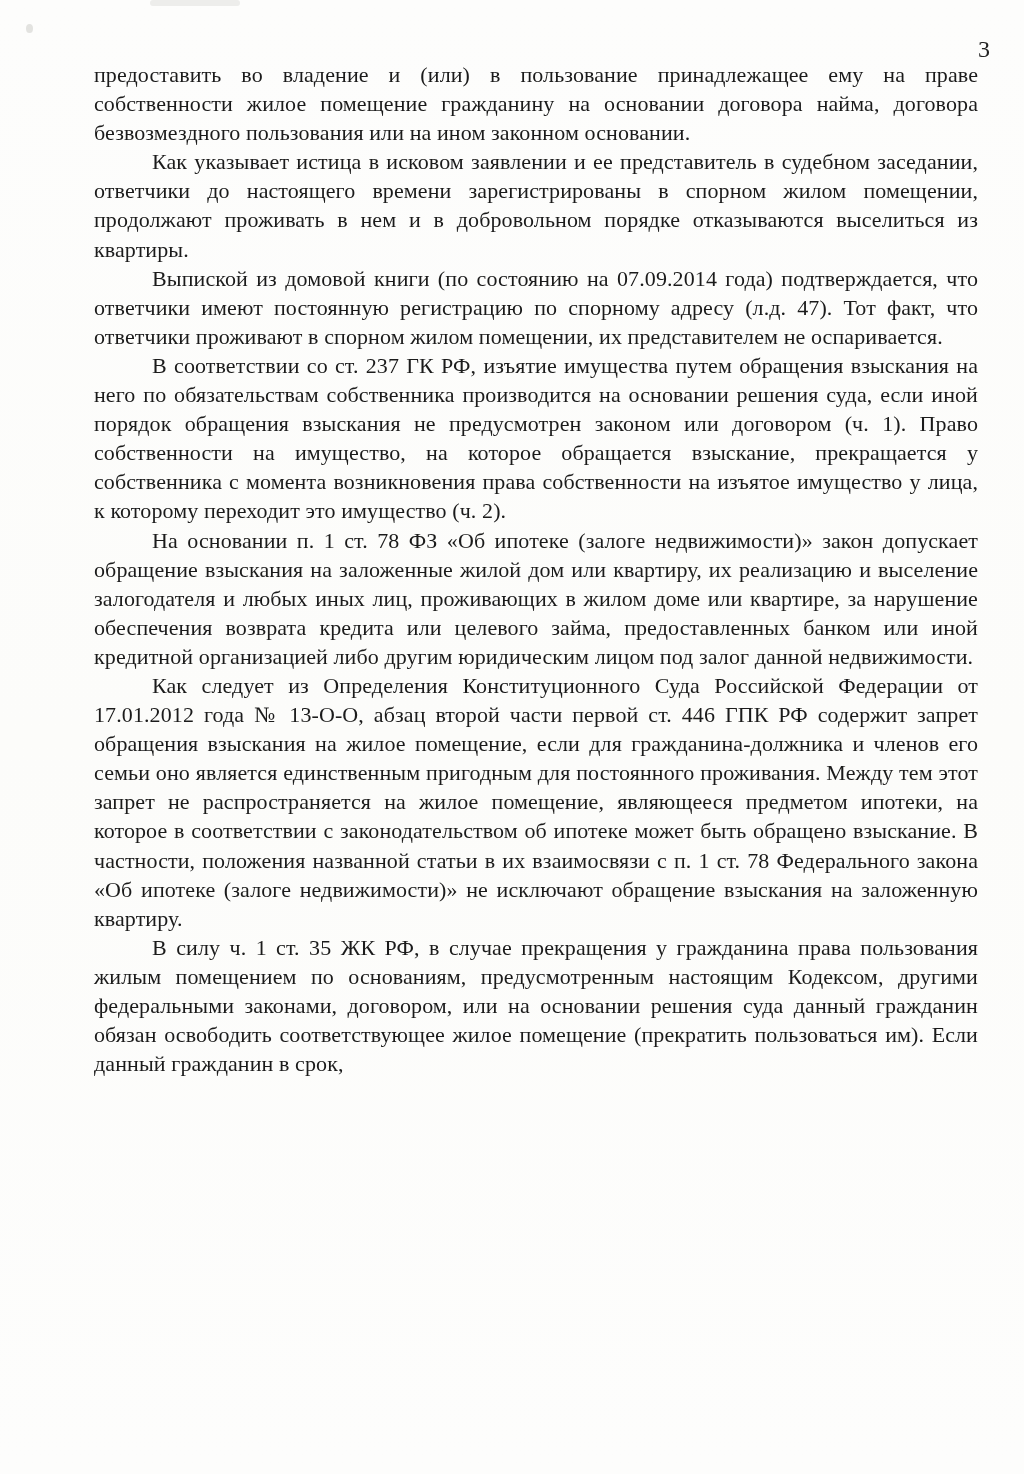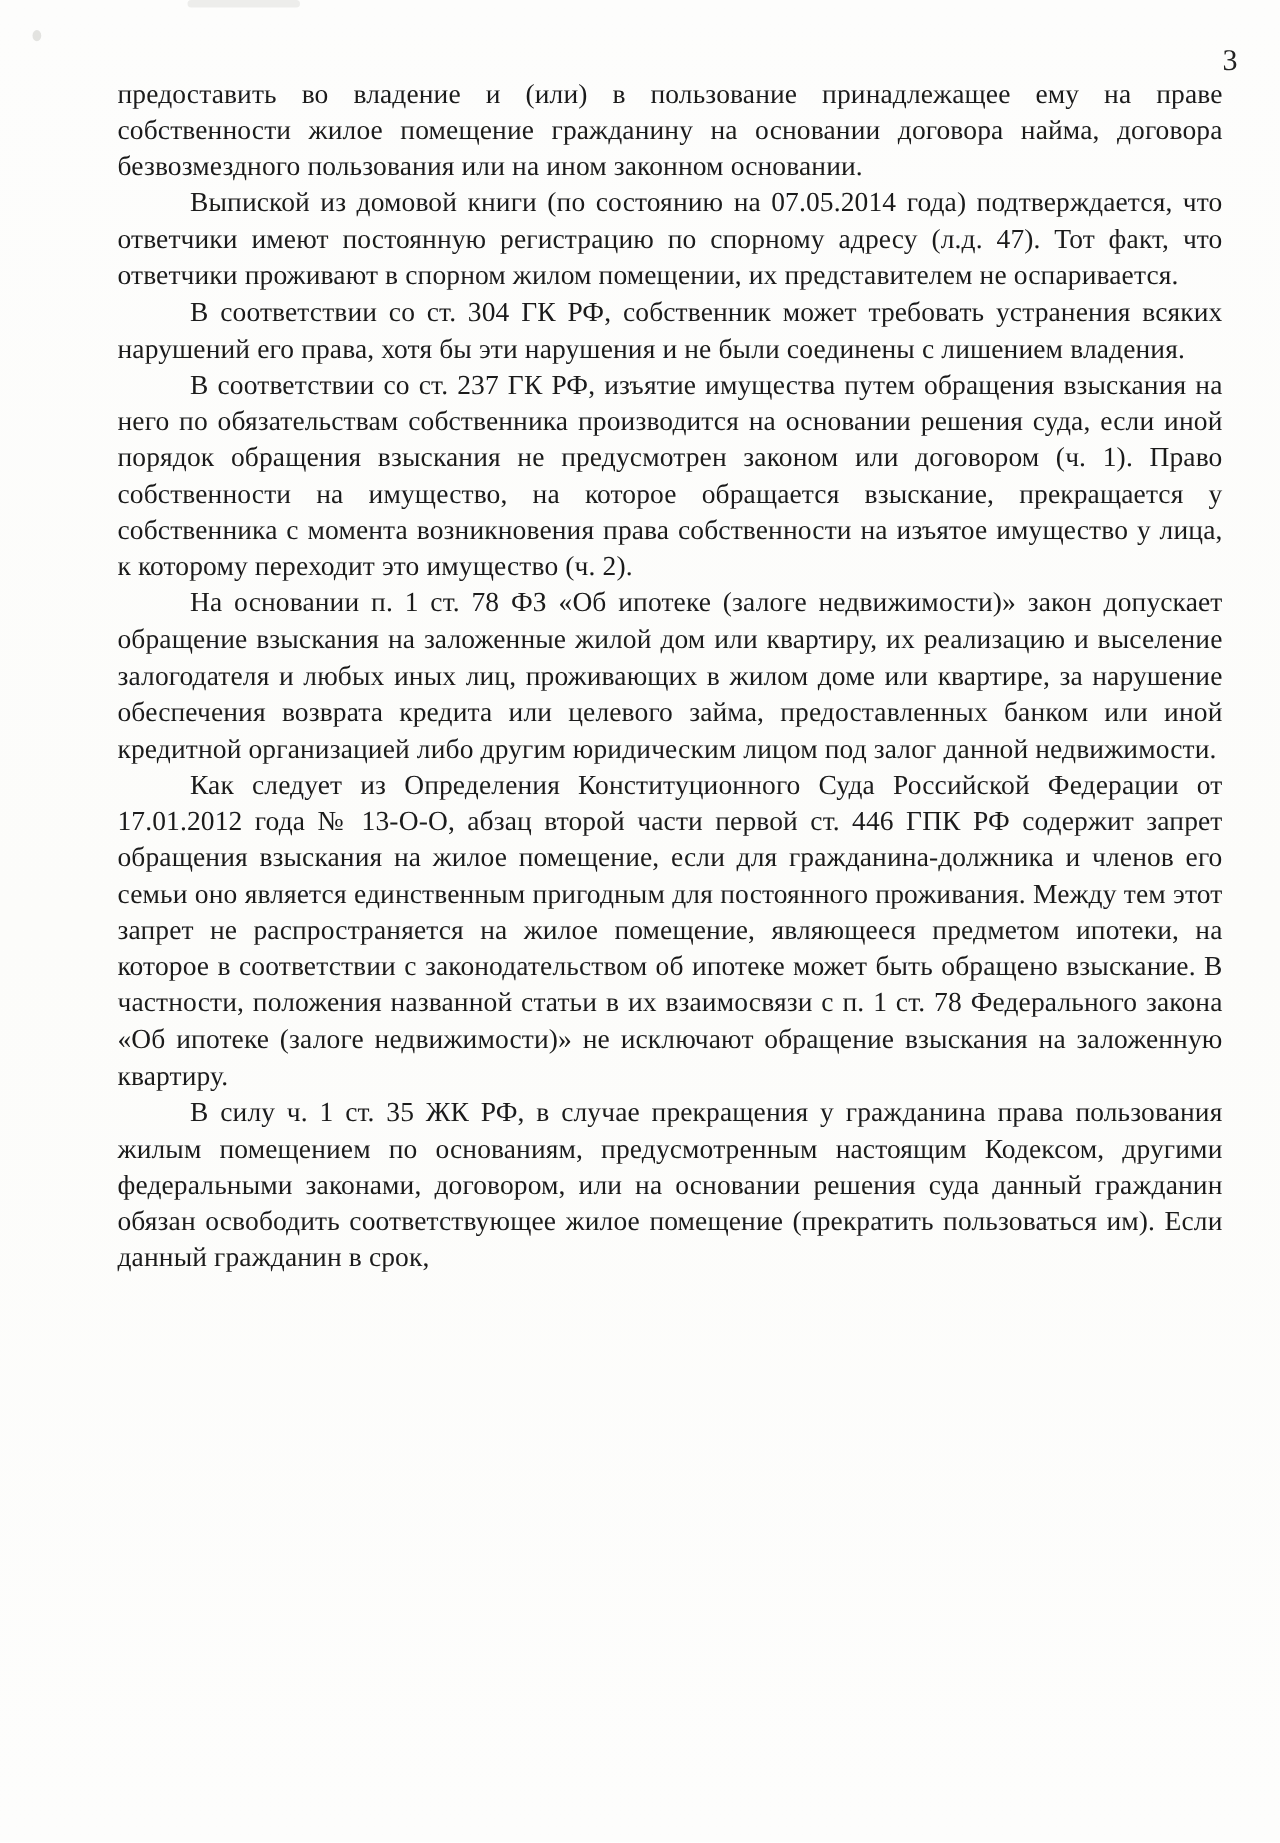--- a/index.html
+++ b/index.html
@@ -67,21 +67,21 @@
 
 <div class="page">
 
   <div class="artifact-smudge-top"></div>
   <div class="artifact-speck"></div>
 
   <div class="page-number">3</div>
 
   <div class="content">
     <p class="no-indent">предоставить во владение и (или) в пользование принадлежащее ему на праве собственности жилое помещение гражданину на основании договора найма, договора безвозмездного пользования или на ином законном основании.</p>
-    <p>Выпиской из домовой книги (по состоянию на 07.05.2014 года) подтверждается, что ответчики имеют постоянную регистрацию по спорному адресу (л.д. 47). Тот факт, что ответчики проживают в спорном жилом помещении, их представителем не оспаривается.</p>
-    <p>В соответствии со ст. 304 ГК РФ, собственник может требовать устранения всяких нарушений его права, хотя бы эти нарушения и не были соединены с лишением владения.</p>
+    <p>Как указывает истица в исковом заявлении и ее представитель в судебном заседании, ответчики до настоящего времени зарегистрированы в спорном жилом помещении, продолжают проживать в нем и в добровольном порядке отказываются выселиться из квартиры.</p>
+    <p>Выпиской из домовой книги (по состоянию на 07.09.2014 года) подтверждается, что ответчики имеют постоянную регистрацию по спорному адресу (л.д. 47). Тот факт, что ответчики проживают в спорном жилом помещении, их представителем не оспаривается.</p>
     <p>В соответствии со ст. 237 ГК РФ, изъятие имущества путем обращения взыскания на него по обязательствам собственника производится на основании решения суда, если иной порядок обращения взыскания не предусмотрен законом или договором (ч. 1). Право собственности на имущество, на которое обращается взыскание, прекращается у собственника с момента возникновения права собственности на изъятое имущество у лица, к которому переходит это имущество (ч. 2).</p>
     <p>На основании п. 1 ст. 78 ФЗ «Об ипотеке (залоге недвижимости)» закон допускает обращение взыскания на заложенные жилой дом или квартиру, их реализацию и выселение залогодателя и любых иных лиц, проживающих в жилом доме или квартире, за нарушение обеспечения возврата кредита или целевого займа, предоставленных банком или иной кредитной организацией либо другим юридическим лицом под залог данной недвижимости.</p>
     <p>Как следует из Определения Конституционного Суда Российской Федерации от 17.01.2012 года № 13-О-О, абзац второй части первой ст. 446 ГПК РФ содержит запрет обращения взыскания на жилое помещение, если для гражданина-должника и членов его семьи оно является единственным пригодным для постоянного проживания. Между тем этот запрет не распространяется на жилое помещение, являющееся предметом ипотеки, на которое в соответствии с законодательством об ипотеке может быть обращено взыскание. В частности, положения названной статьи в их взаимосвязи с п. 1 ст. 78 Федерального закона «Об ипотеке (залоге недвижимости)» не исключают обращение взыскания на заложенную квартиру.</p>
     <p>В силу ч. 1 ст. 35 ЖК РФ, в случае прекращения у гражданина права пользования жилым помещением по основаниям, предусмотренным настоящим Кодексом, другими федеральными законами, договором, или на основании решения суда данный гражданин обязан освободить соответствующее жилое помещение (прекратить пользоваться им). Если данный гражданин в срок,</p>
   </div>
 
 </div>
 
 </body></html>

